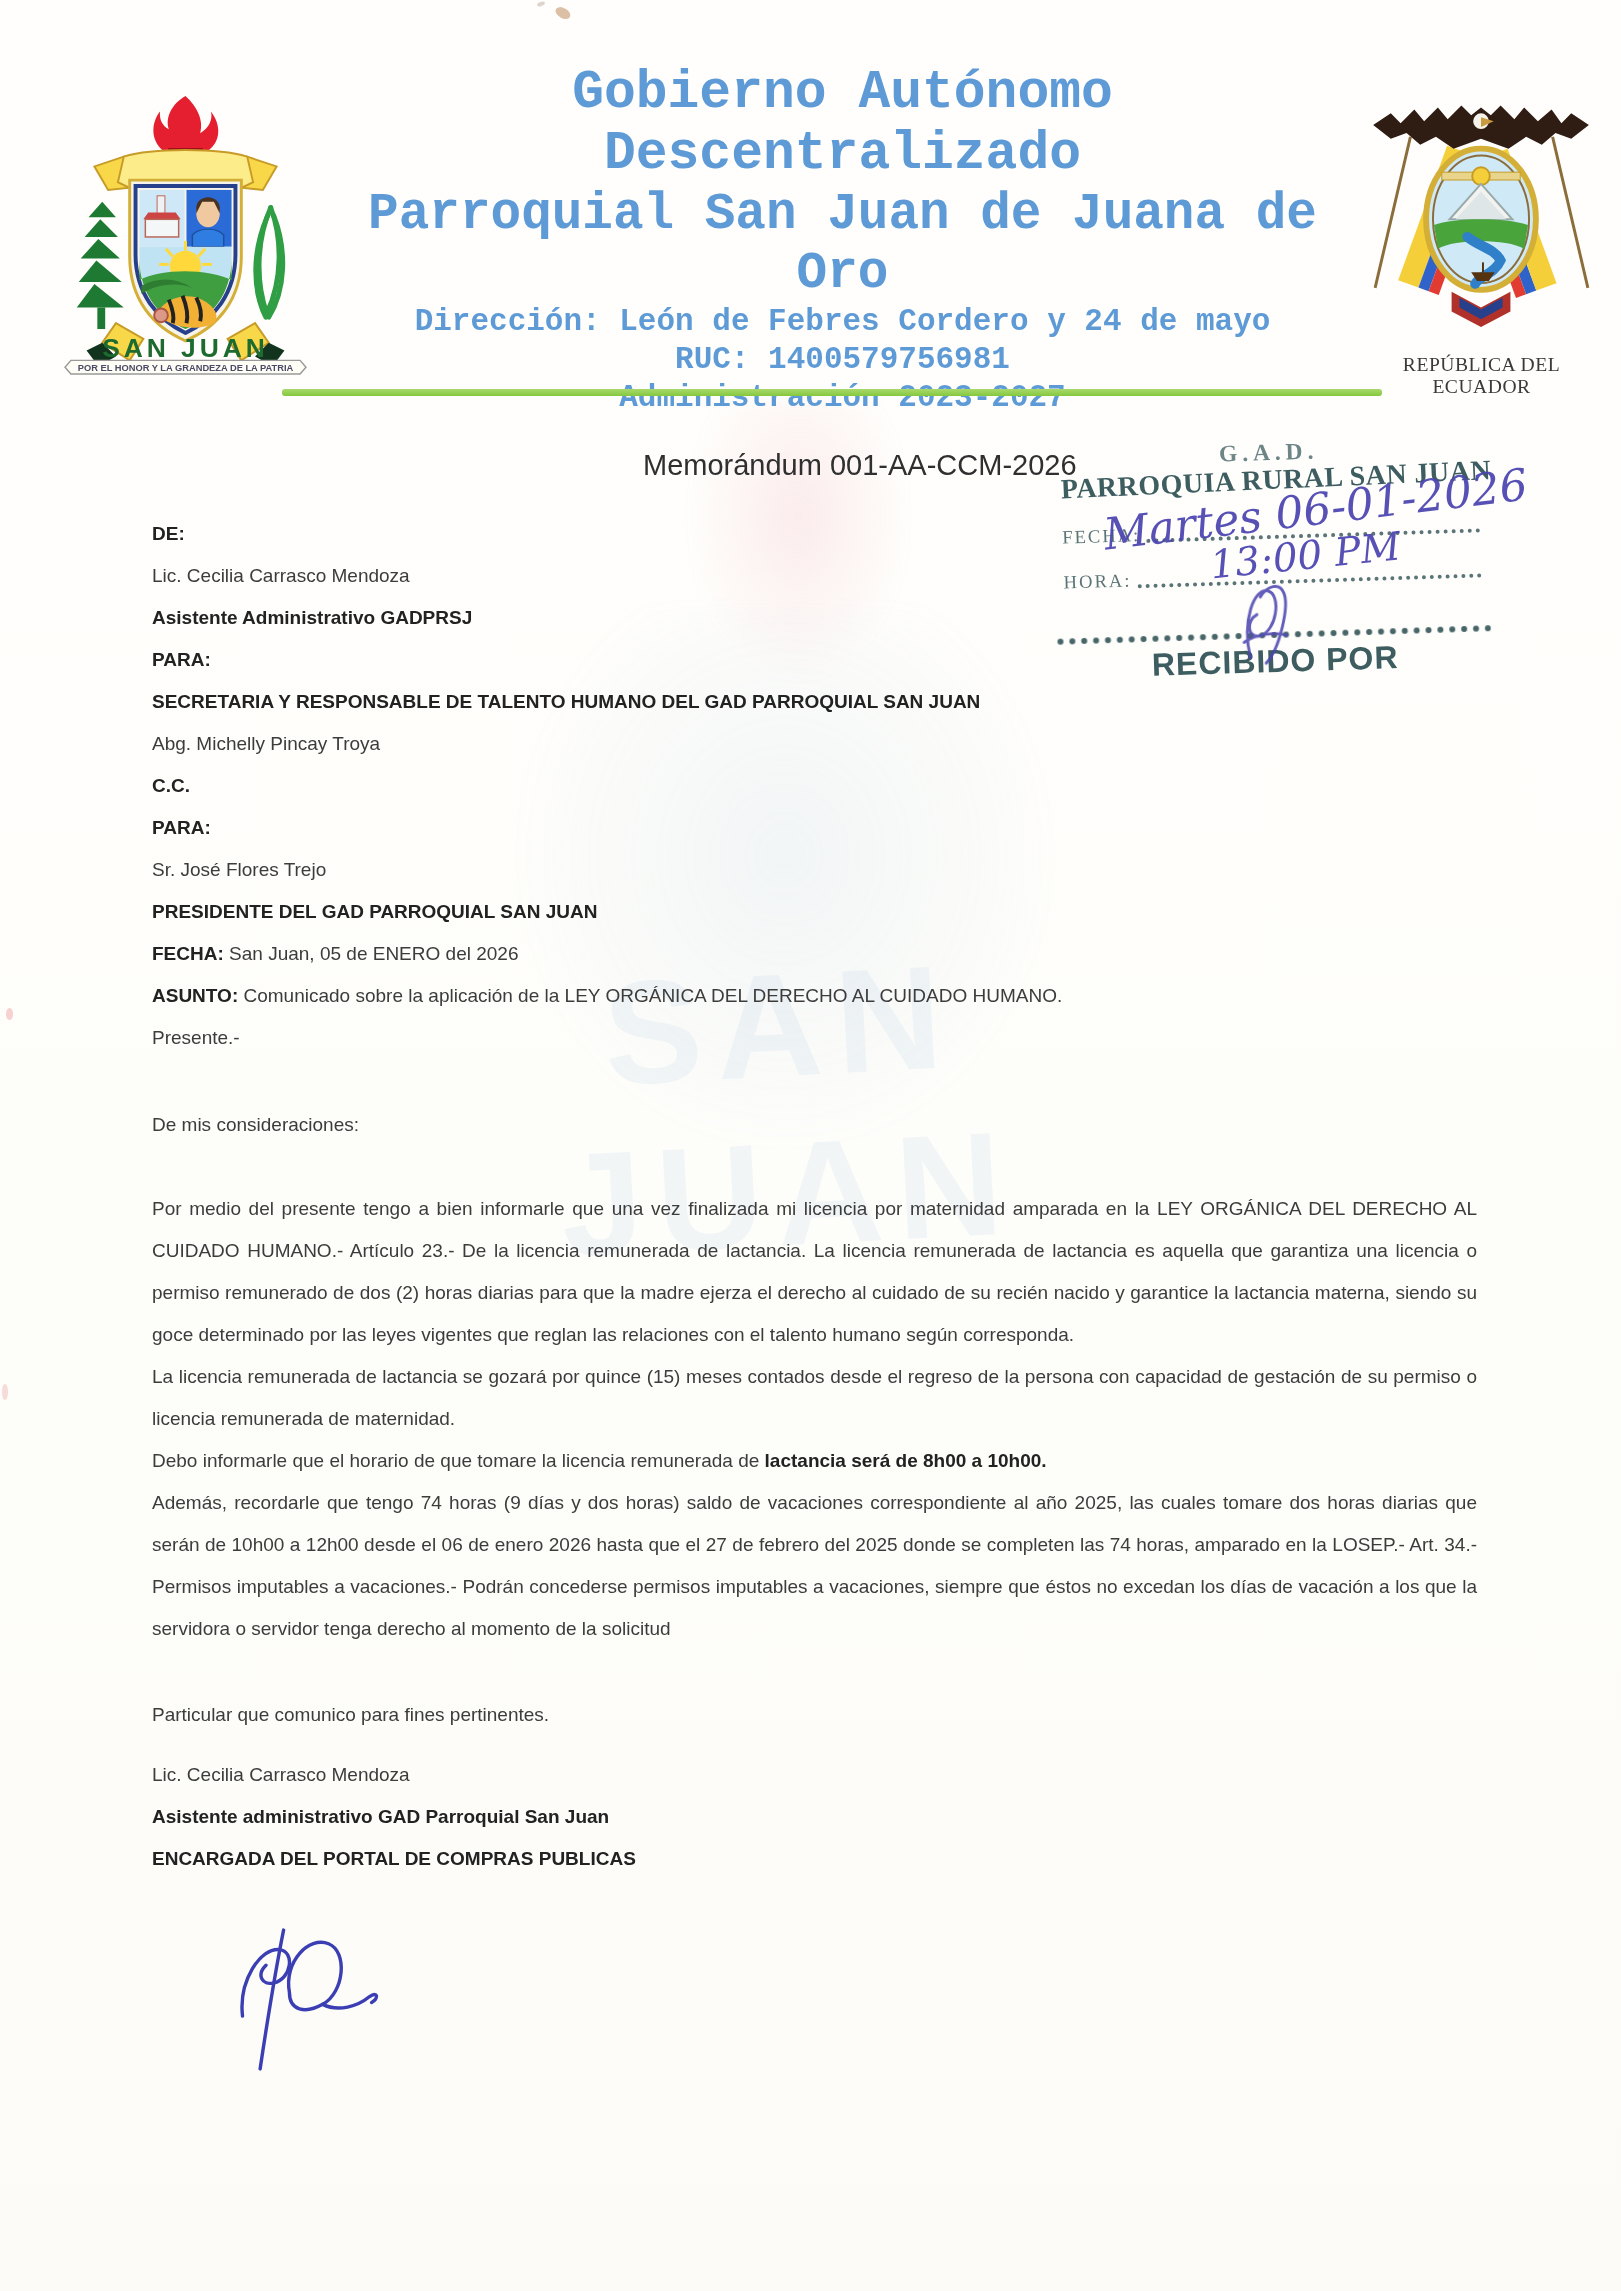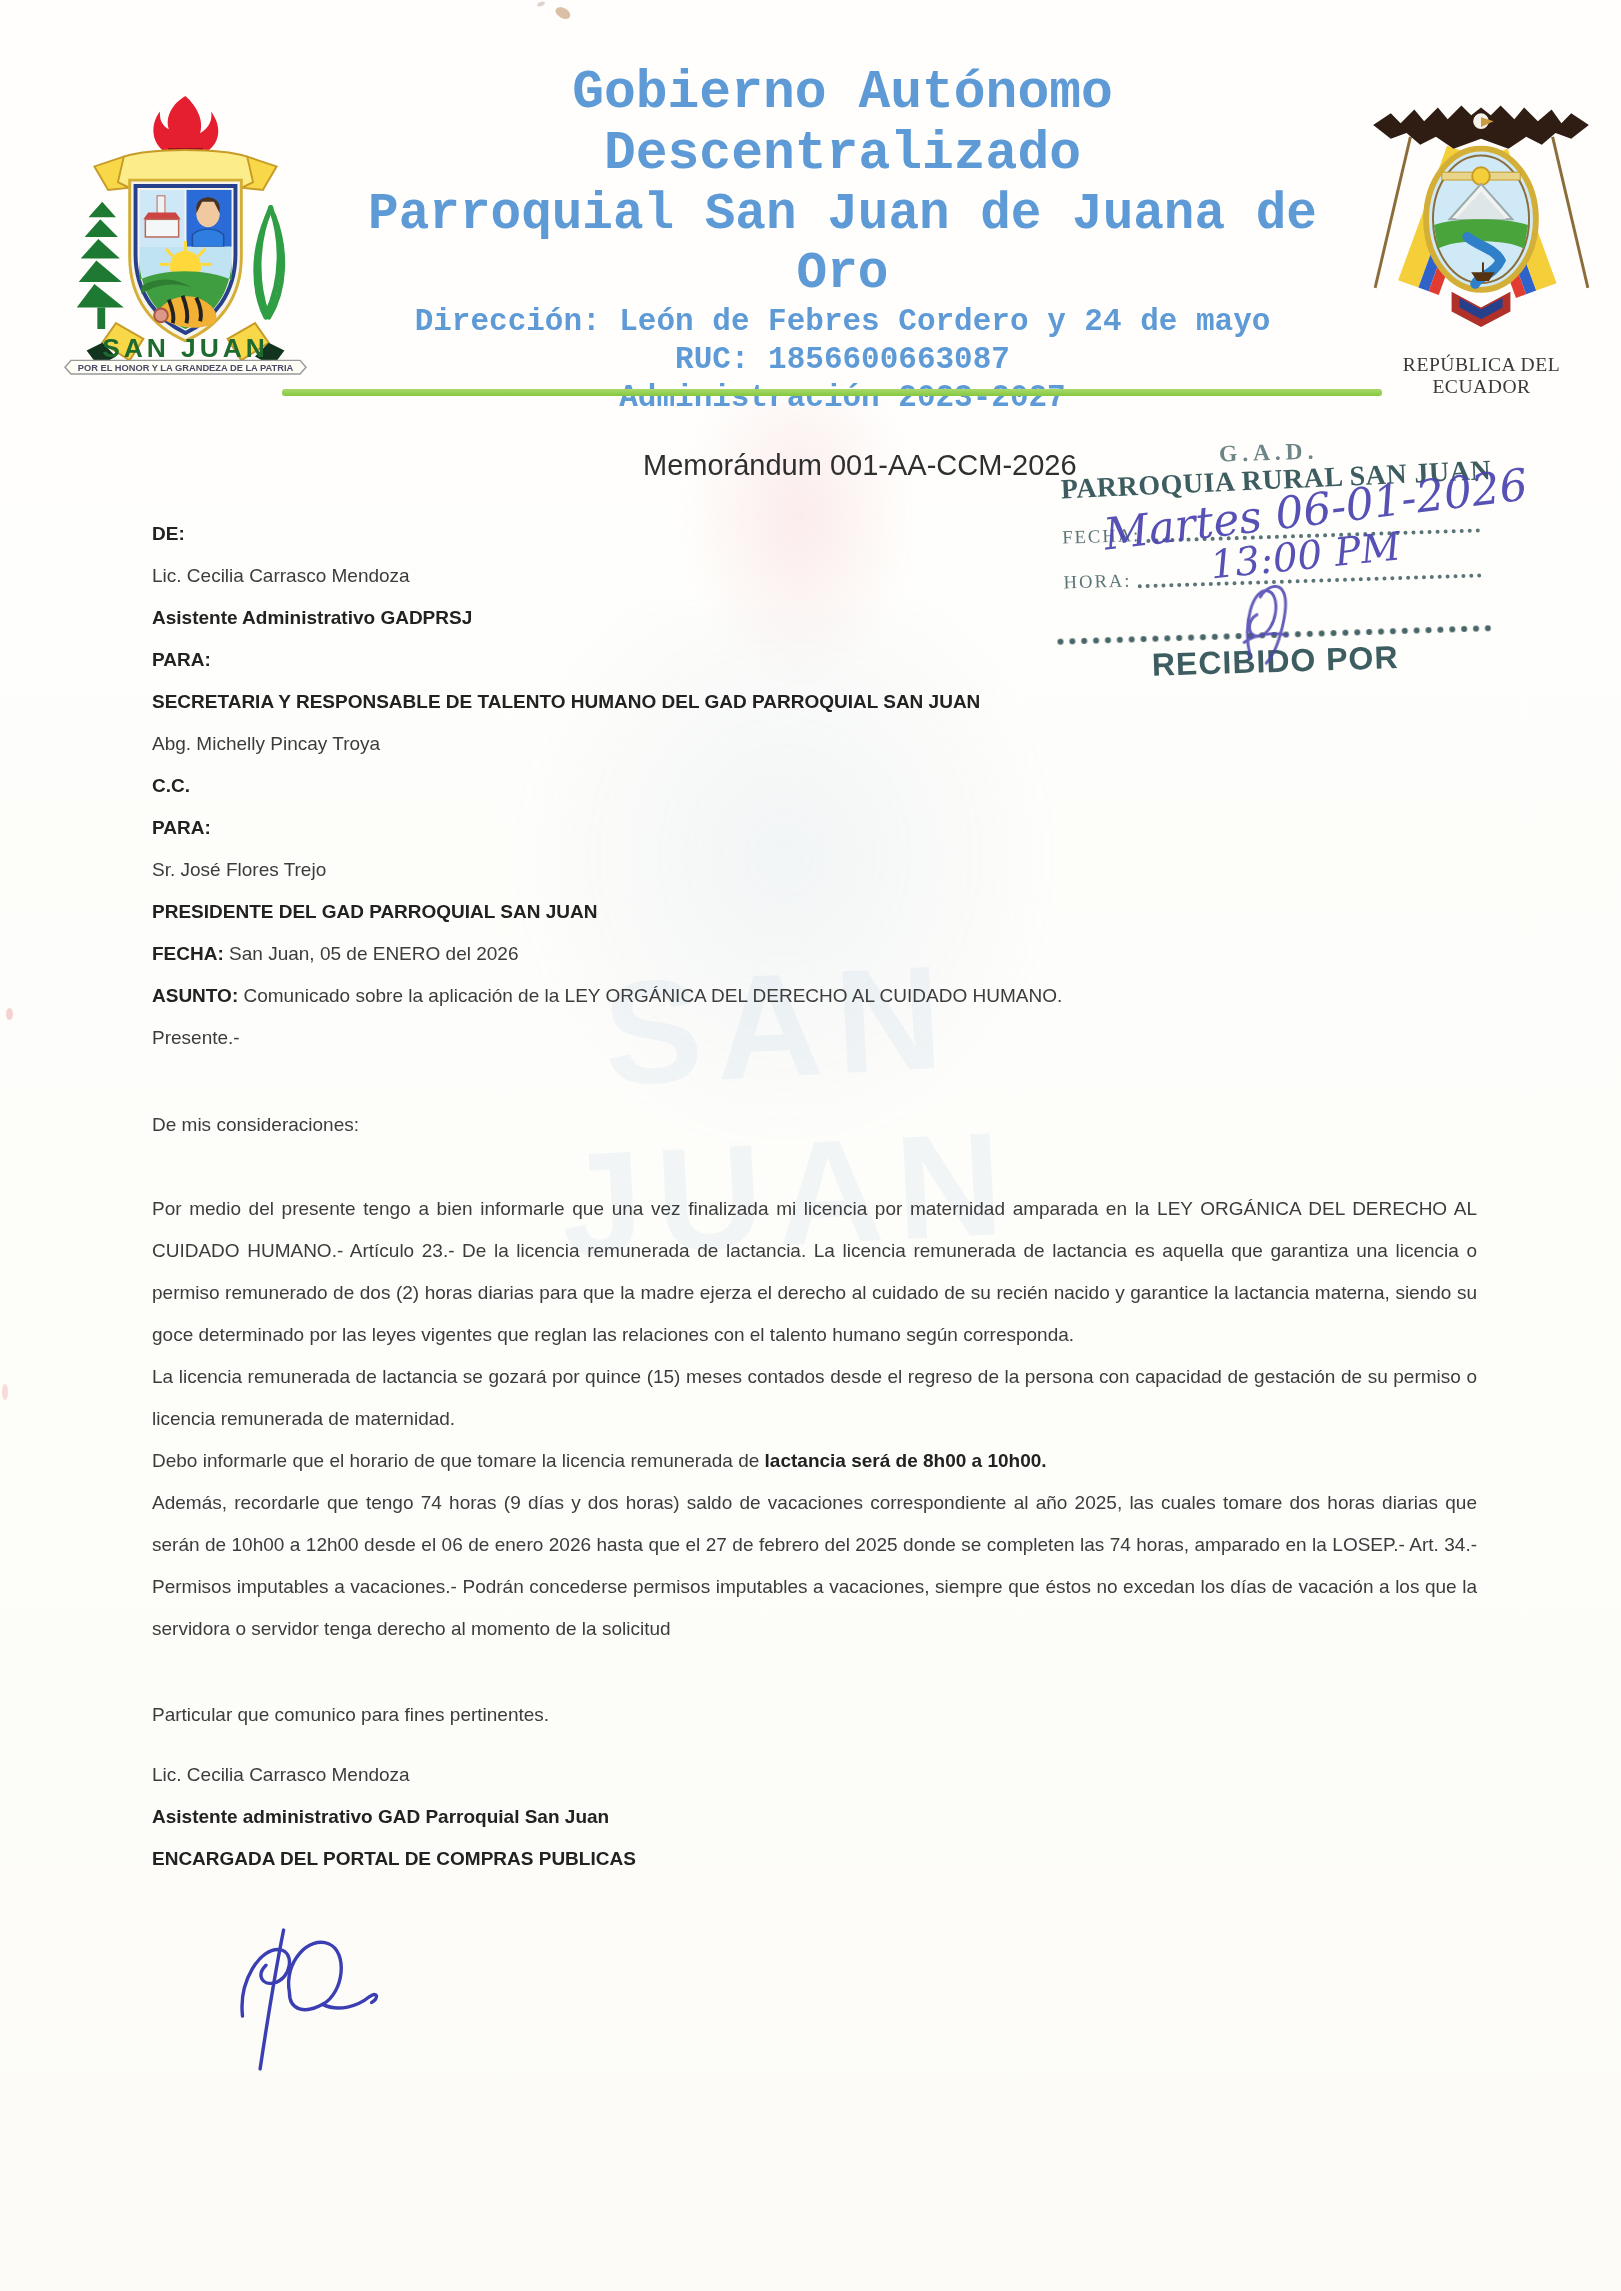--- a/index.html
+++ b/index.html
@@ -156,21 +156,21 @@
       <text x="129" y="271" text-anchor="middle" font-size="27" font-weight="bold" fill="#1d6b2f" letter-spacing="4">SAN JUAN</text>
       <path d="M12 274 L246 274 L252 281 L246 288 L12 288 L6 281 Z" fill="#fffef6" stroke="#999999" stroke-width="1.5"></path>
       <text x="129" y="285" text-anchor="middle" font-size="9.5" font-weight="bold" fill="#4a4a66">POR EL HONOR Y LA GRANDEZA DE LA PATRIA</text>
     </svg>
   </div>
 
   <div class="header-center">
     <div class="ht1">Gobierno Autónomo Descentralizado</div>
     <div class="ht2">Parroquial San Juan de Juana de Oro</div>
     <div class="hinfo">Dirección: León de Febres Cordero y 24 de mayo</div>
-    <div class="hinfo">RUC: 1856600663087</div>
+    <div class="hinfo">RUC: 1400579756981</div>
     <div class="hinfo">Administración 2023-2027</div>
   </div>
   <div class="divider"></div>
 
   <div class="seal-right">
     <svg width="243" height="251" viewBox="0 0 245 256">
 
       <g transform="rotate(20 70 150)">
         <rect x="58" y="66" width="22" height="146" fill="#f5cf3a"></rect>
         <rect x="80" y="66" width="11" height="146" fill="#2f63c9"></rect>

